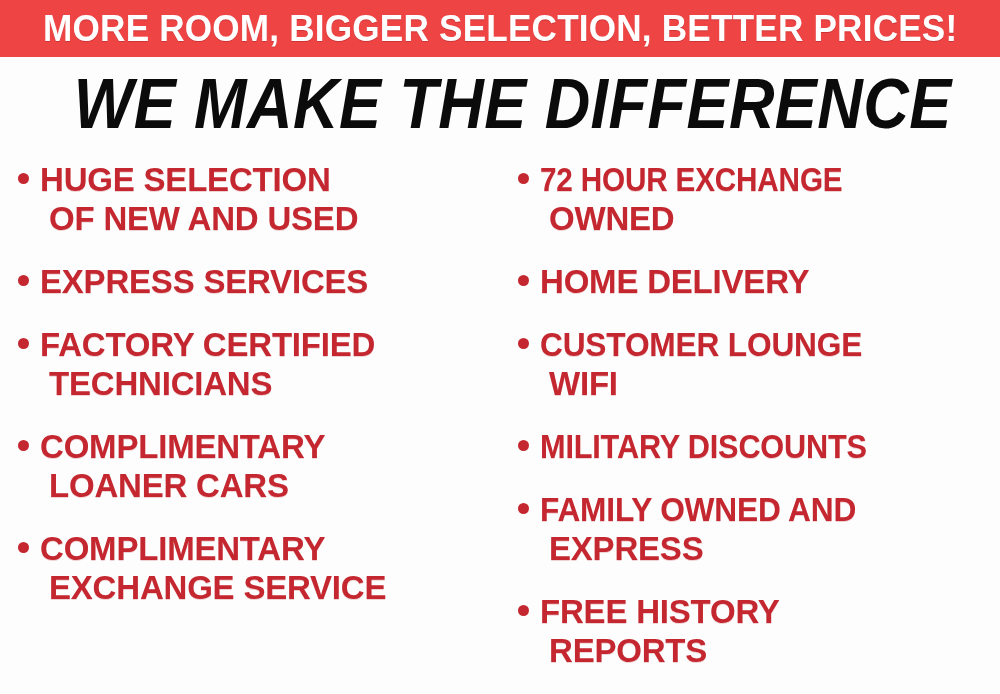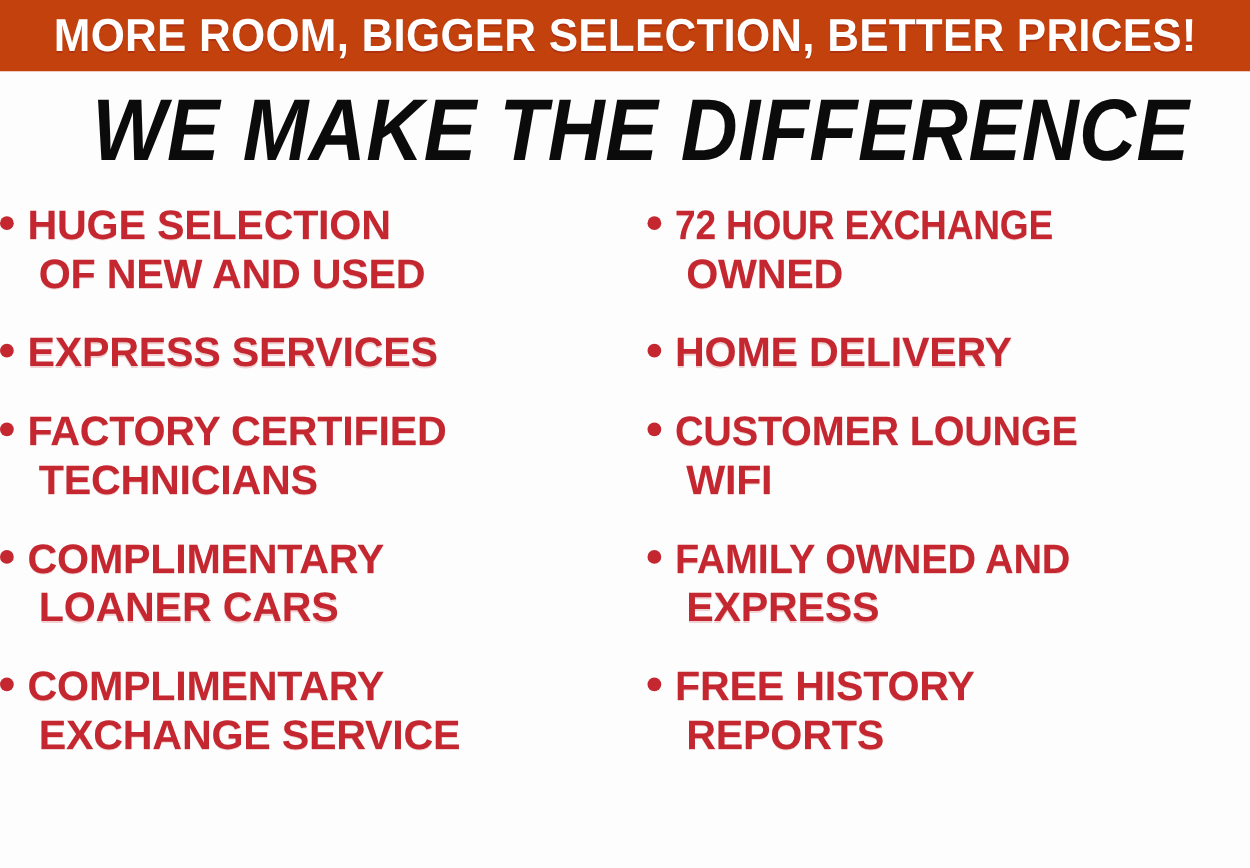--- a/index.html
+++ b/index.html
@@ -24,21 +24,21 @@
     overflow: hidden;
   }
 
   
   .banner {
     position: absolute;
     left: 0;
     top: 0;
     width: 1000px;
     height: 57px;
-    background: #c2410c;
+    background: #ef4444;
     display: flex;
     align-items: center;
     justify-content: center;
     box-sizing: border-box;
   }
   .banner-text {
     color: #ffffff;
     font-family: "Liberation Sans", sans-serif;
     font-weight: bold;
     font-size: 37px;
@@ -82,20 +82,21 @@
     width: 1000px;
     height: 534px;
     display: flex;
     align-items: flex-start;
   }
   .col {
     box-sizing: border-box;
   }
   .col-left {
     width: 500px;
+    padding-left: 18px;
     padding-right: 4px;
   }
   .col-right {
     width: 500px;
     padding-left: 18px;
     padding-right: 2px;
   }
 
   .bullet-item {
     display: flex;
@@ -210,20 +211,26 @@
       </div>
 
       <div class="bullet-item">
         <span class="bullet-dot"></span>
         <div class="bullet-text">
           <span class="ln"><span class="sq-96">CUSTOMER LOUNGE</span></span>
           <span class="ln indent">WIFI</span>
         </div>
       </div>
 
+      <div class="bullet-item">
+        <span class="bullet-dot"></span>
+        <div class="bullet-text">
+          <span class="ln"><span class="sq-93">MILITARY DISCOUNTS</span></span>
+        </div>
+      </div>
 
       <div class="bullet-item">
         <span class="bullet-dot"></span>
         <div class="bullet-text">
           <span class="ln"><span class="sq-96">FAMILY OWNED AND</span></span>
           <span class="ln indent">EXPRESS</span>
         </div>
       </div>
 
       <div class="bullet-item">

